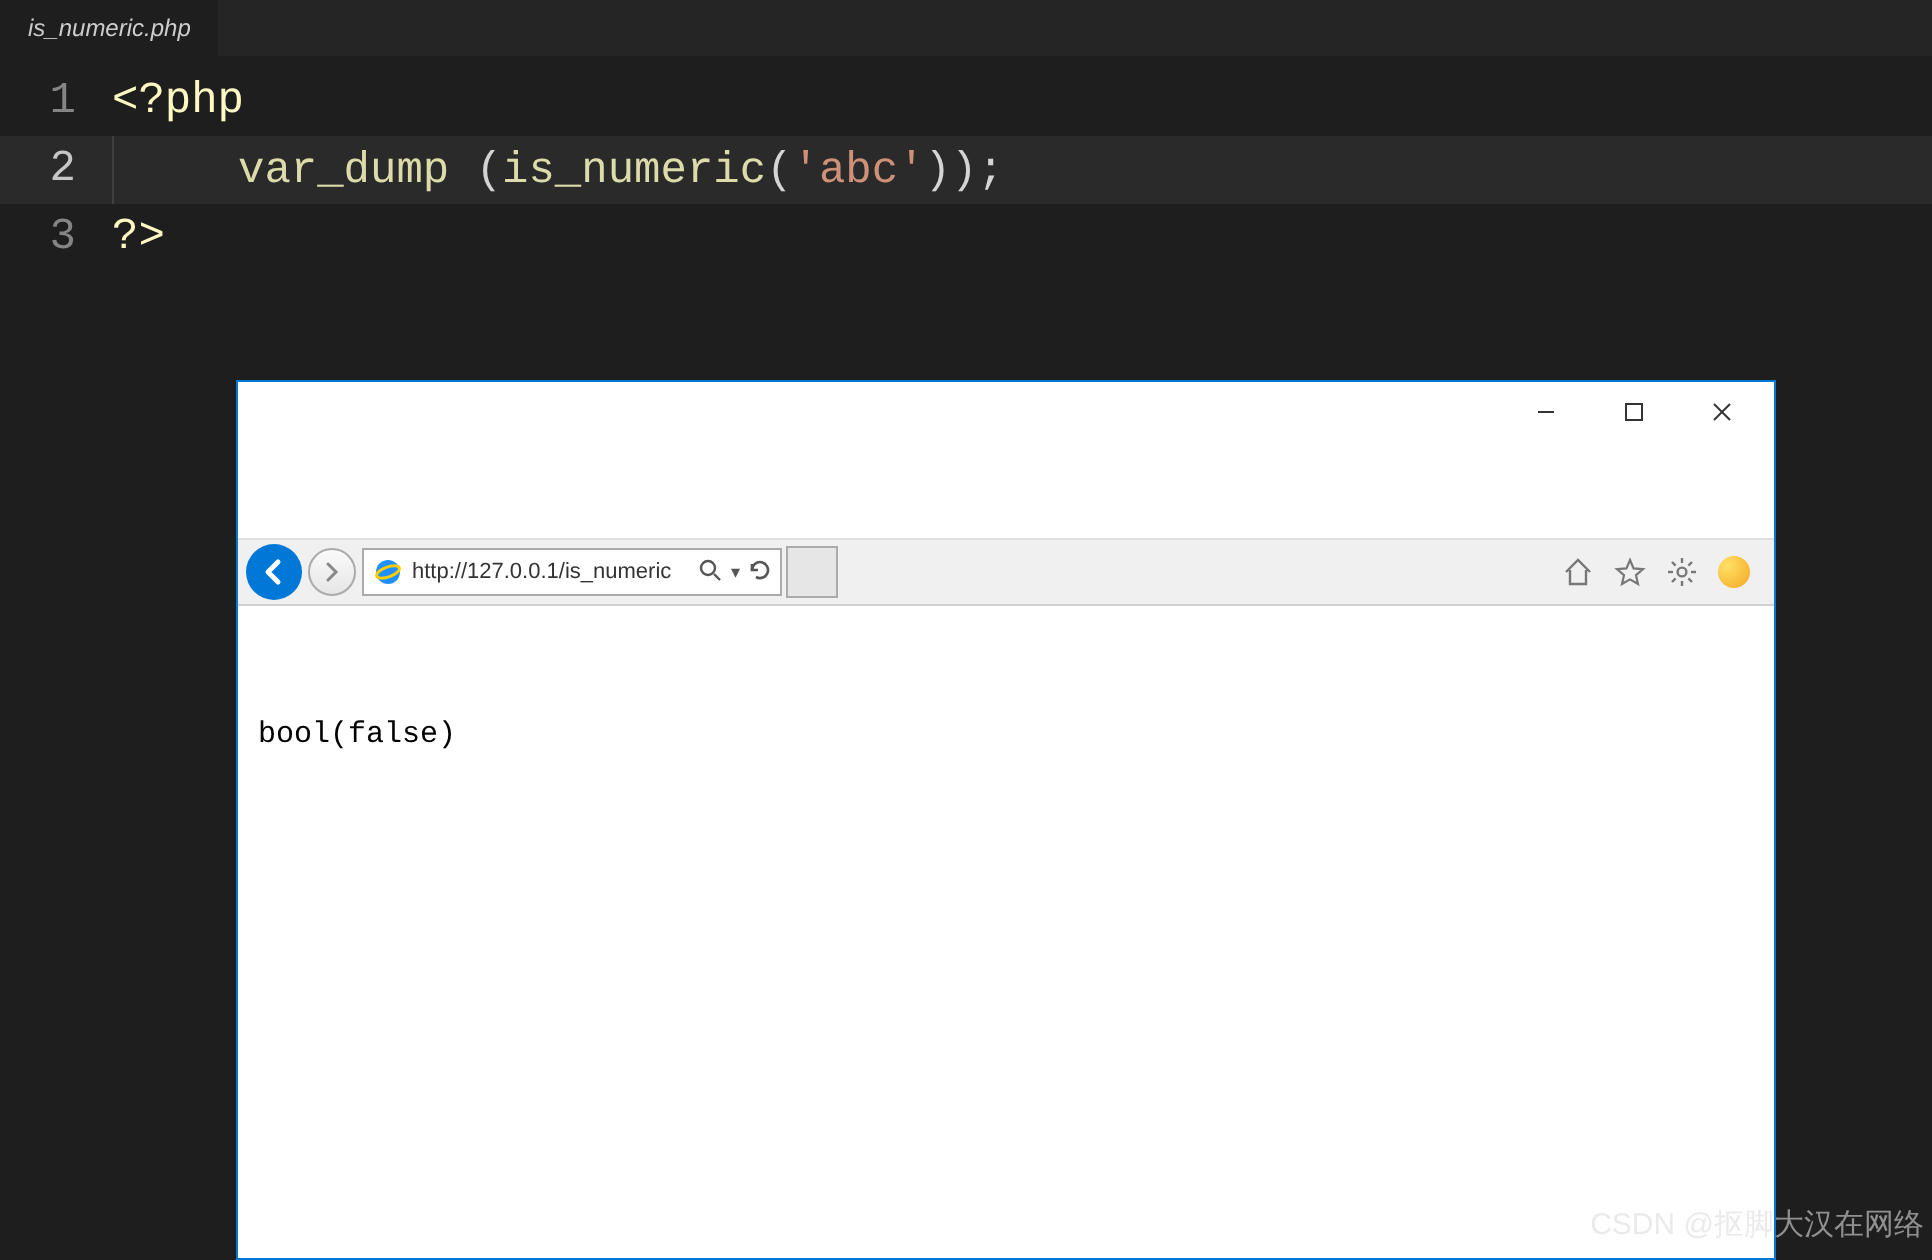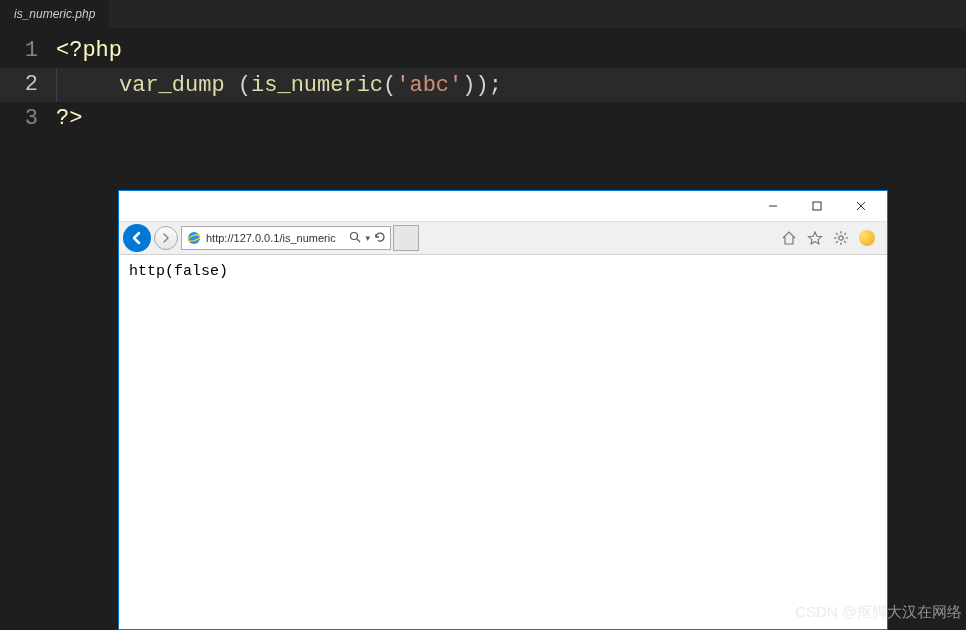--- a/index.html
+++ b/index.html
@@ -68,20 +68,21 @@
       position: absolute;
       left: 118px;
       top: 190px;
       width: 770px;
       height: 440px;
       background: #fff;
       border: 1px solid #0078d7;
       display: flex;
       flex-direction: column;
       font-family: 'Segoe UI', Tahoma, sans-serif;
+      gap: 48px;
     }
     .titlebar {
       height: 30px;
       background: #fff;
       display: flex;
       justify-content: flex-end;
       align-items: center;
       padding-right: 4px;
     }
     .tb-btn {
@@ -277,17 +278,17 @@
               <line x1="11.2" y1="11.2" x2="13" y2="13"></line>
               <line x1="3" y1="13" x2="4.8" y2="11.2"></line>
               <line x1="11.2" y1="4.8" x2="13" y2="3"></line>
             </g>
           </svg>
       </span>
       <span class="smiley"></span>
     </div>
   </div>
   <div class="browser-content">
-    <span>http(false)</span>
+    <span>bool(false)</span>
   </div>
 </div>
 
 <div class="watermark">CSDN @抠脚大汉在网络</div>
 
 </body></html>

